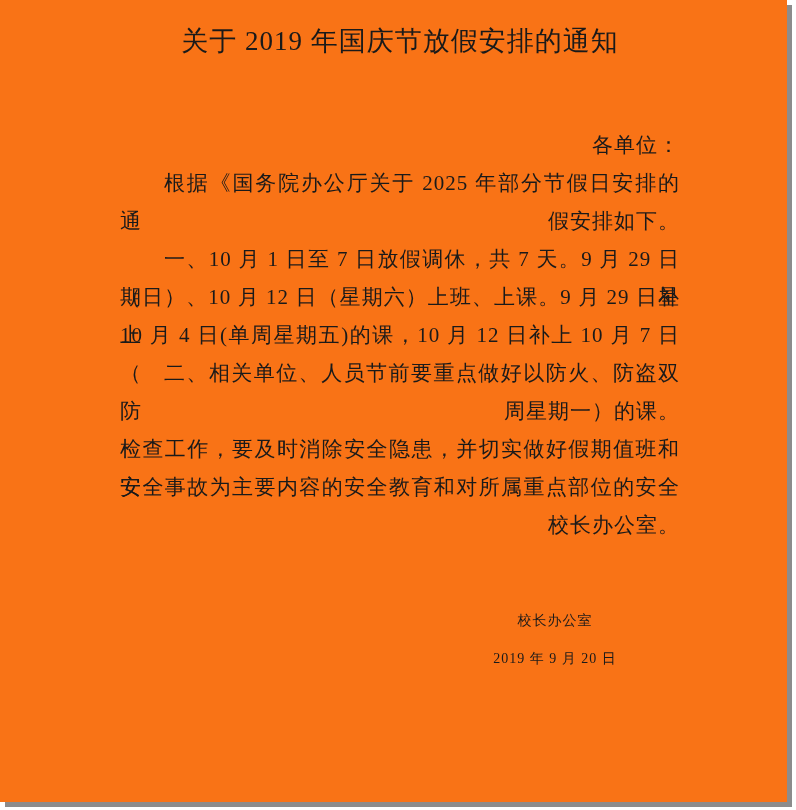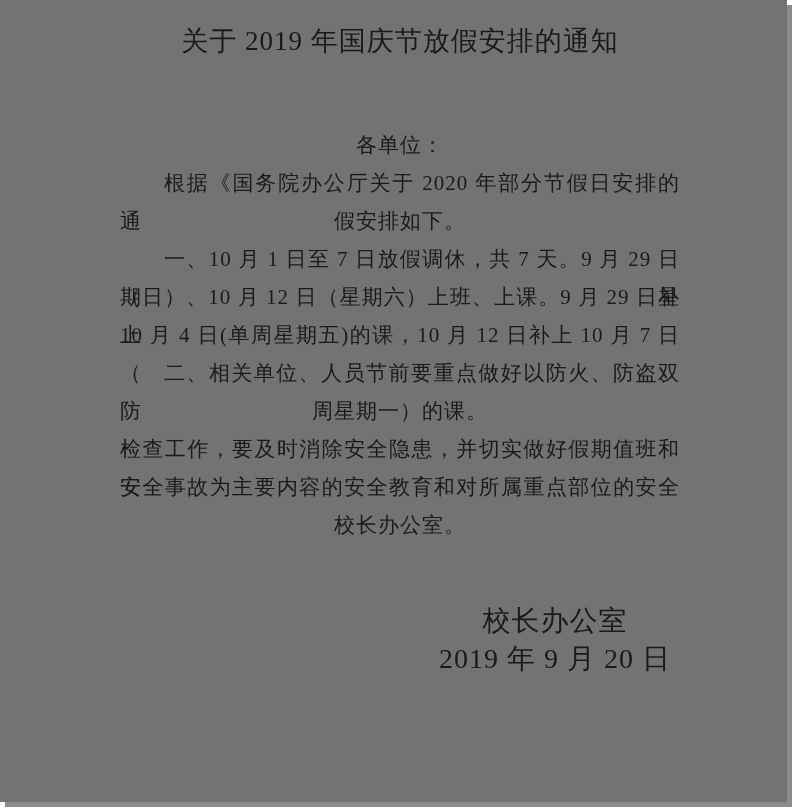--- a/index.html
+++ b/index.html
@@ -14,21 +14,21 @@
     overflow: hidden;
     font-family: "Liberation Serif", "DejaVu Serif", serif;
     color: #1a1a1a;
   }
   .page {
     position: absolute;
     left: 0;
     top: 0;
     width: 787px;
     height: 802px;
-    background: #737373;
+    background: #f97316;
     box-shadow: 5px 5px 0 0 #8c8c8c;
   }
   .title {
     margin: 0 100px 0 113px;
     padding-top: 24px;
     text-align: center;
     font-size: 27px;
     font-weight: 400;
     line-height: 34px;
     letter-spacing: 1px;
@@ -46,40 +46,40 @@
   }
   .line.justify,
   .line.justify-indent {
     text-align: justify;
     text-align-last: justify;
   }
   .line.justify-indent {
     text-indent: 44px;
   }
   .line.plain {
-    text-align: center;
+    text-align: right;
   }
   .signature {
     margin: 58px 0 0 390px;
     width: 330px;
     text-align: center;
-    font-size: 28px;
+    font-size: 14px;
     line-height: 38px;
     letter-spacing: 1px;
   }
 </style>
 </head>
 <body>
 
 <div class="page">
   <h1 class="title">关于 2019 年国庆节放假安排的通知</h1>
 
   <div class="content">
       <div class="line plain">各单位：</div>
-      <div class="line justify-indent">根据《国务院办公厅关于 2020 年部分节假日安排的通</div>
+      <div class="line justify-indent">根据《国务院办公厅关于 2025 年部分节假日安排的通</div>
       <div class="line plain">假安排如下。</div>
       <div class="line justify-indent">一、10 月 1 日至 7 日放假调休，共 7 天。9 月 29 日（星</div>
       <div class="line justify">期日）、10 月 12 日（星期六）上班、上课。9 月 29 日补上</div>
       <div class="line justify">10 月 4 日(单周星期五)的课，10 月 12 日补上 10 月 7 日（双</div>
       <div class="line justify-indent">二、相关单位、人员节前要重点做好以防火、防盗、防</div>
       <div class="line plain">周星期一）的课。</div>
       <div class="line justify">检查工作，要及时消除安全隐患，并切实做好假期值班和安</div>
       <div class="line justify">安全事故为主要内容的安全教育和对所属重点部位的安全</div>
       <div class="line plain">校长办公室。</div>
     </div>

